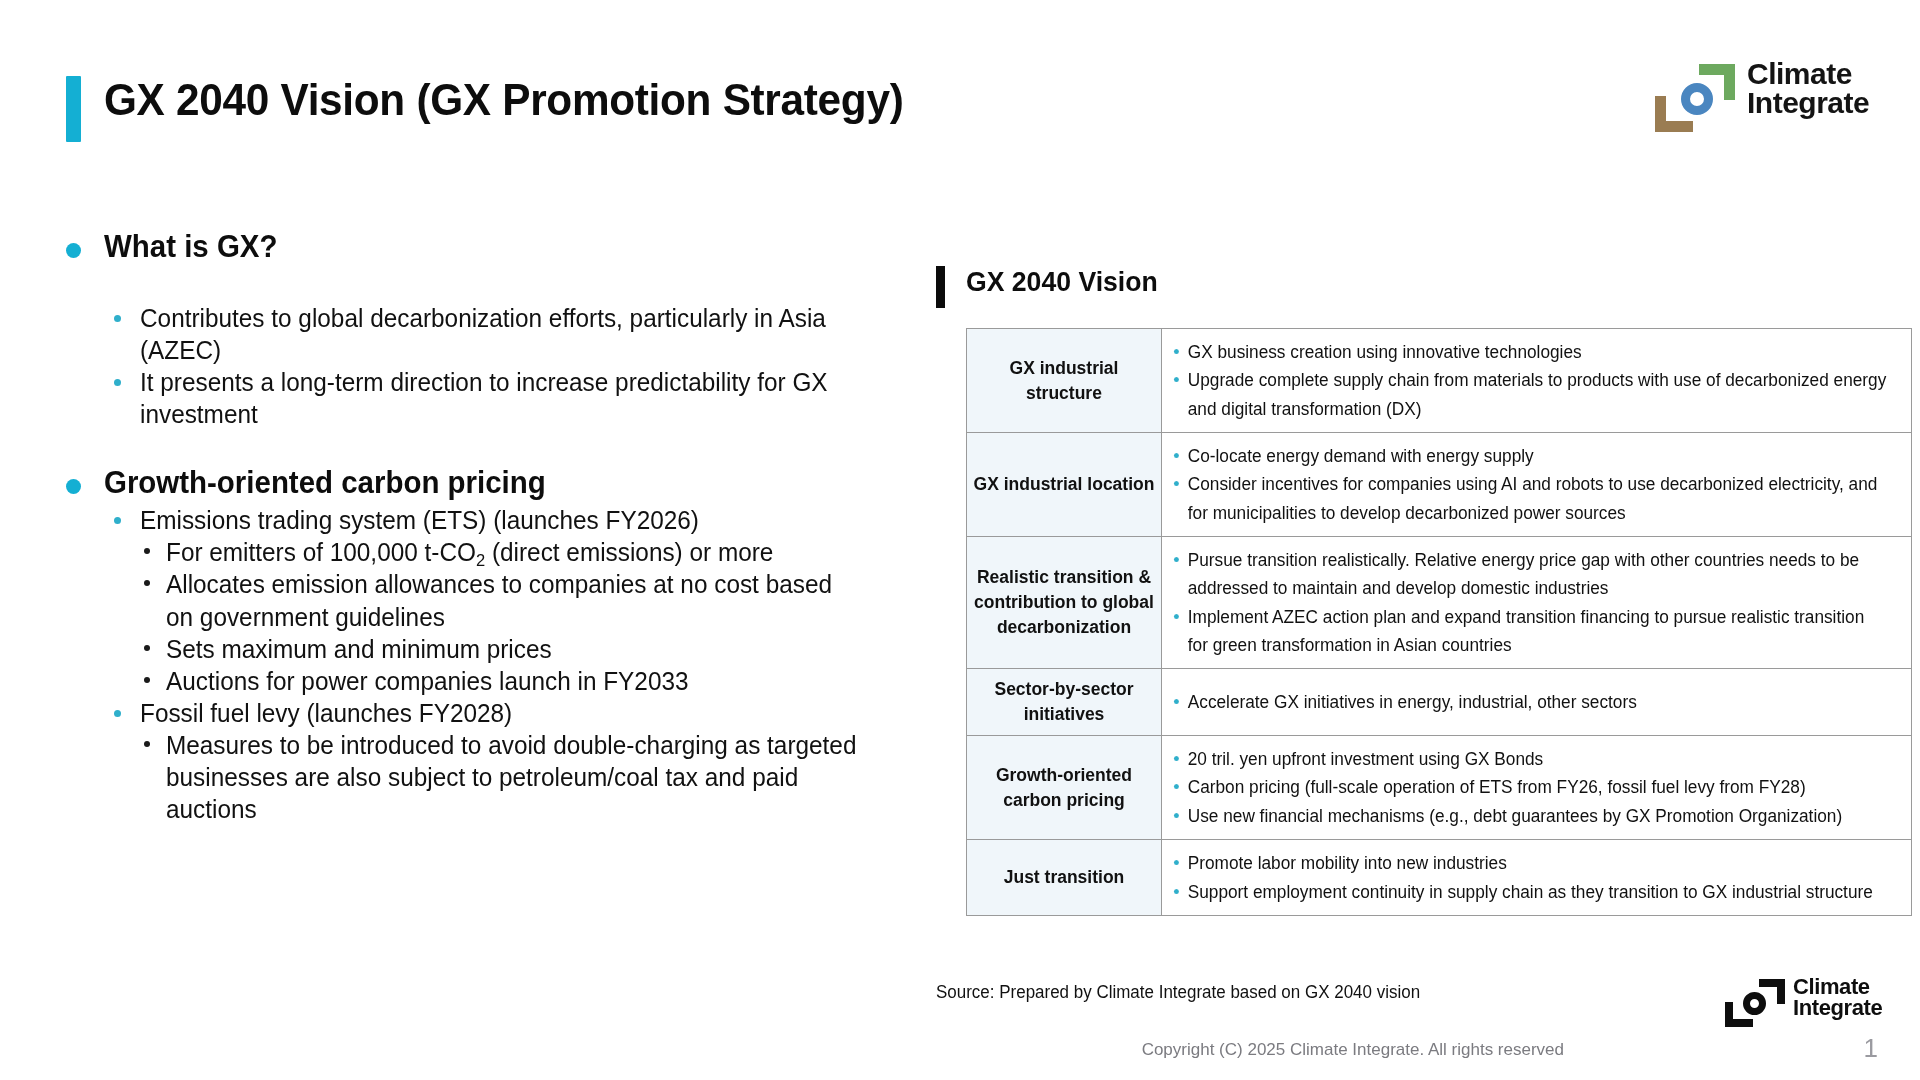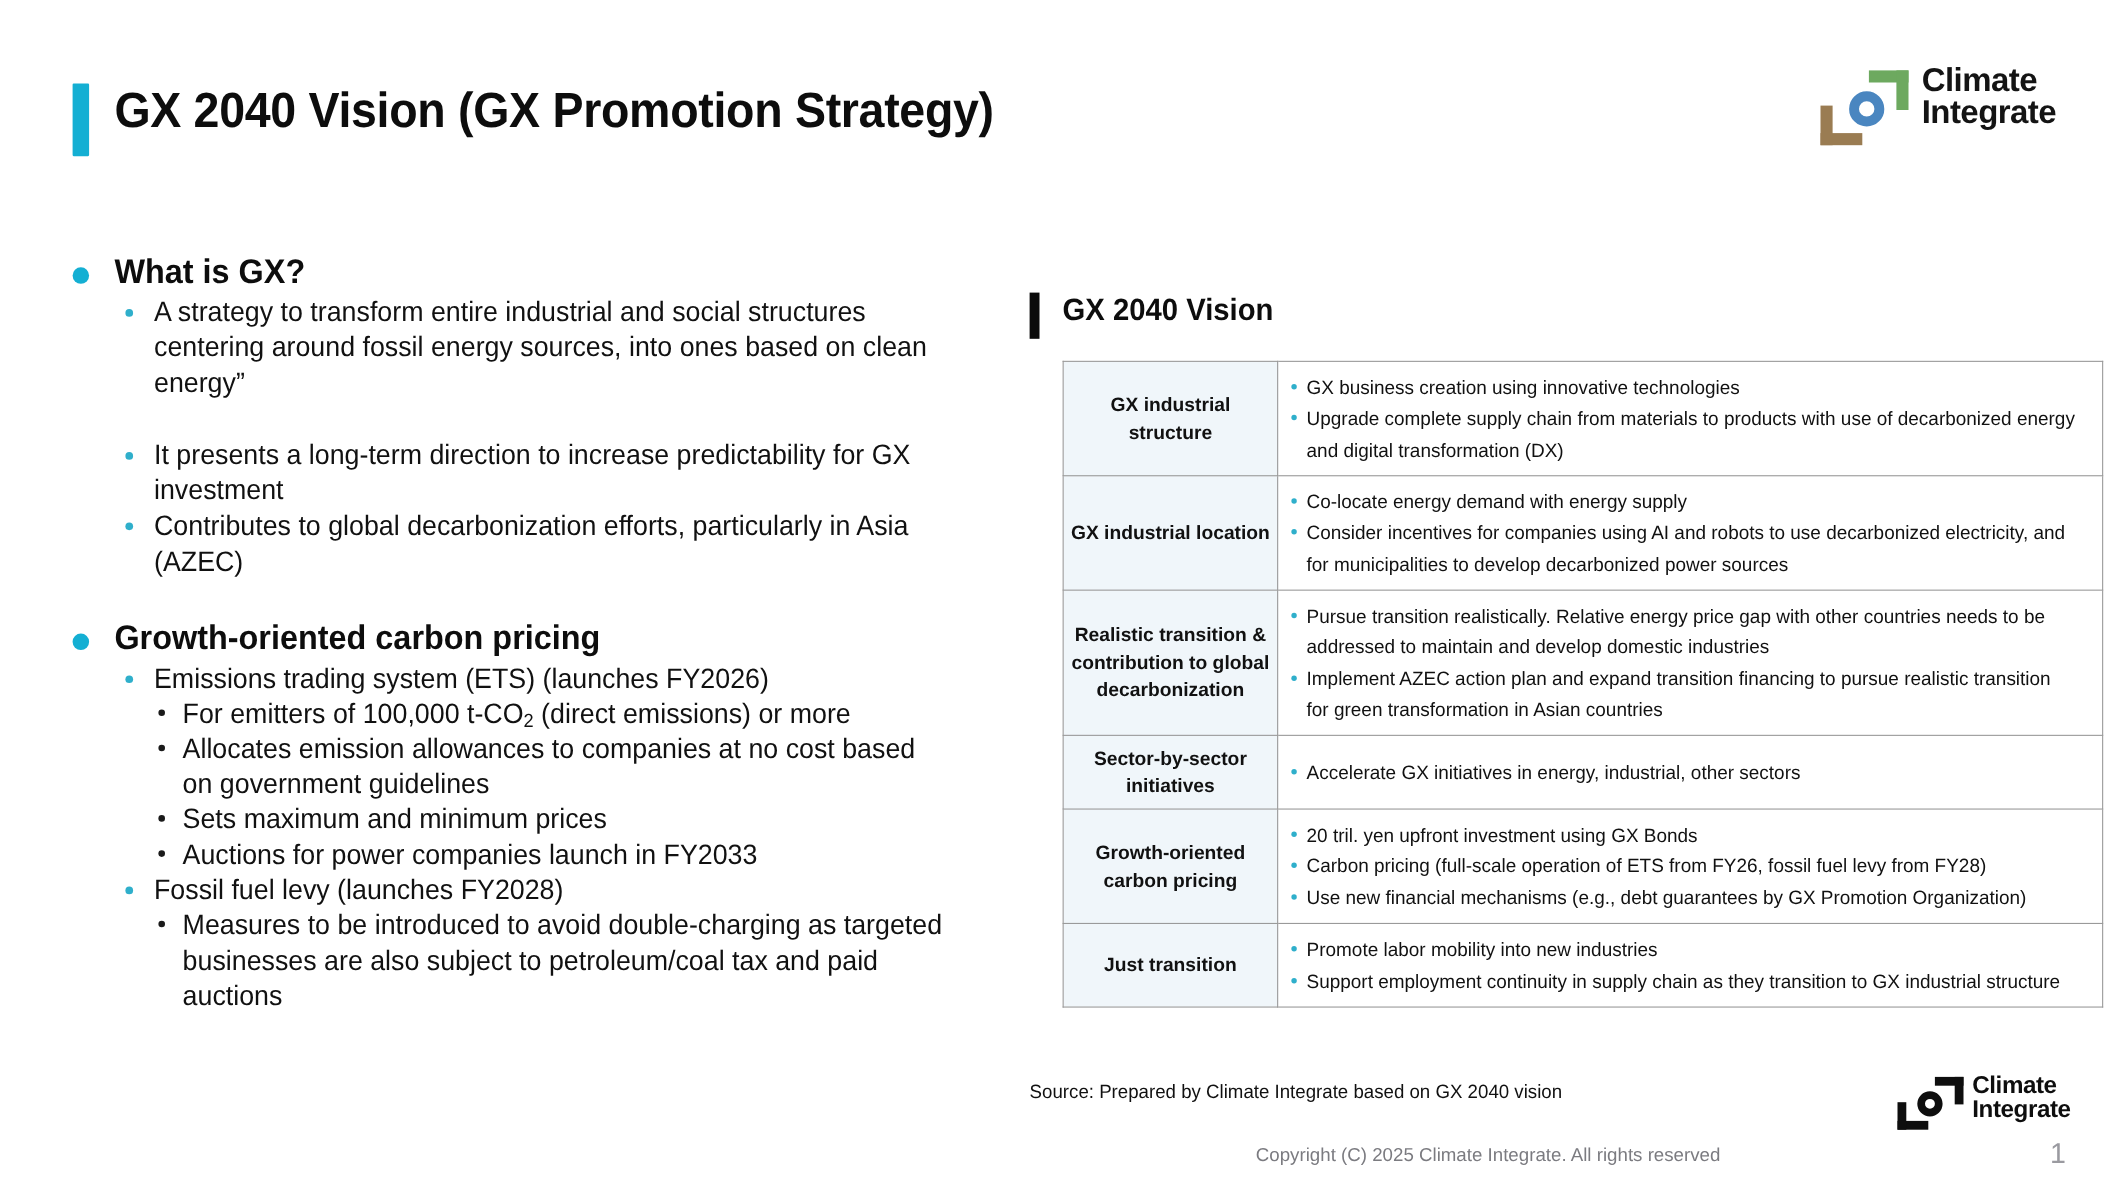--- a/index.html
+++ b/index.html
@@ -172,34 +172,30 @@
     </div>
   </div>
 </div>
 
 <div class="left-col">
 
   <div class="l1">
     <span class="dot"></span>
     <div class="txt">What is GX?</div>
   </div>
+
+  <div class="gap-lg"></div>
+
   <div class="l2">
     <span class="dot"></span>
-    <div class="txt">A strategy to transform entire industrial and social structures centering around fossil energy sources, into ones based on clean energy”</div>
-  </div>
-
-  <div class="gap-lg"></div>
-
+    <div class="txt">Contributes to global decarbonization efforts, particularly in Asia (AZEC)</div>
+  </div>
   <div class="l2">
     <span class="dot"></span>
     <div class="txt">It presents a long-term direction to increase predictability for GX investment</div>
-  </div>
-  <div class="l2">
-    <span class="dot"></span>
-    <div class="txt">Contributes to global decarbonization efforts, particularly in Asia (AZEC)</div>
   </div>
 
   <div class="gap-lg"></div>
 
   <div class="l1">
     <span class="dot"></span>
     <div class="txt">Growth-oriented carbon pricing</div>
   </div>
 
   <div class="l2">

